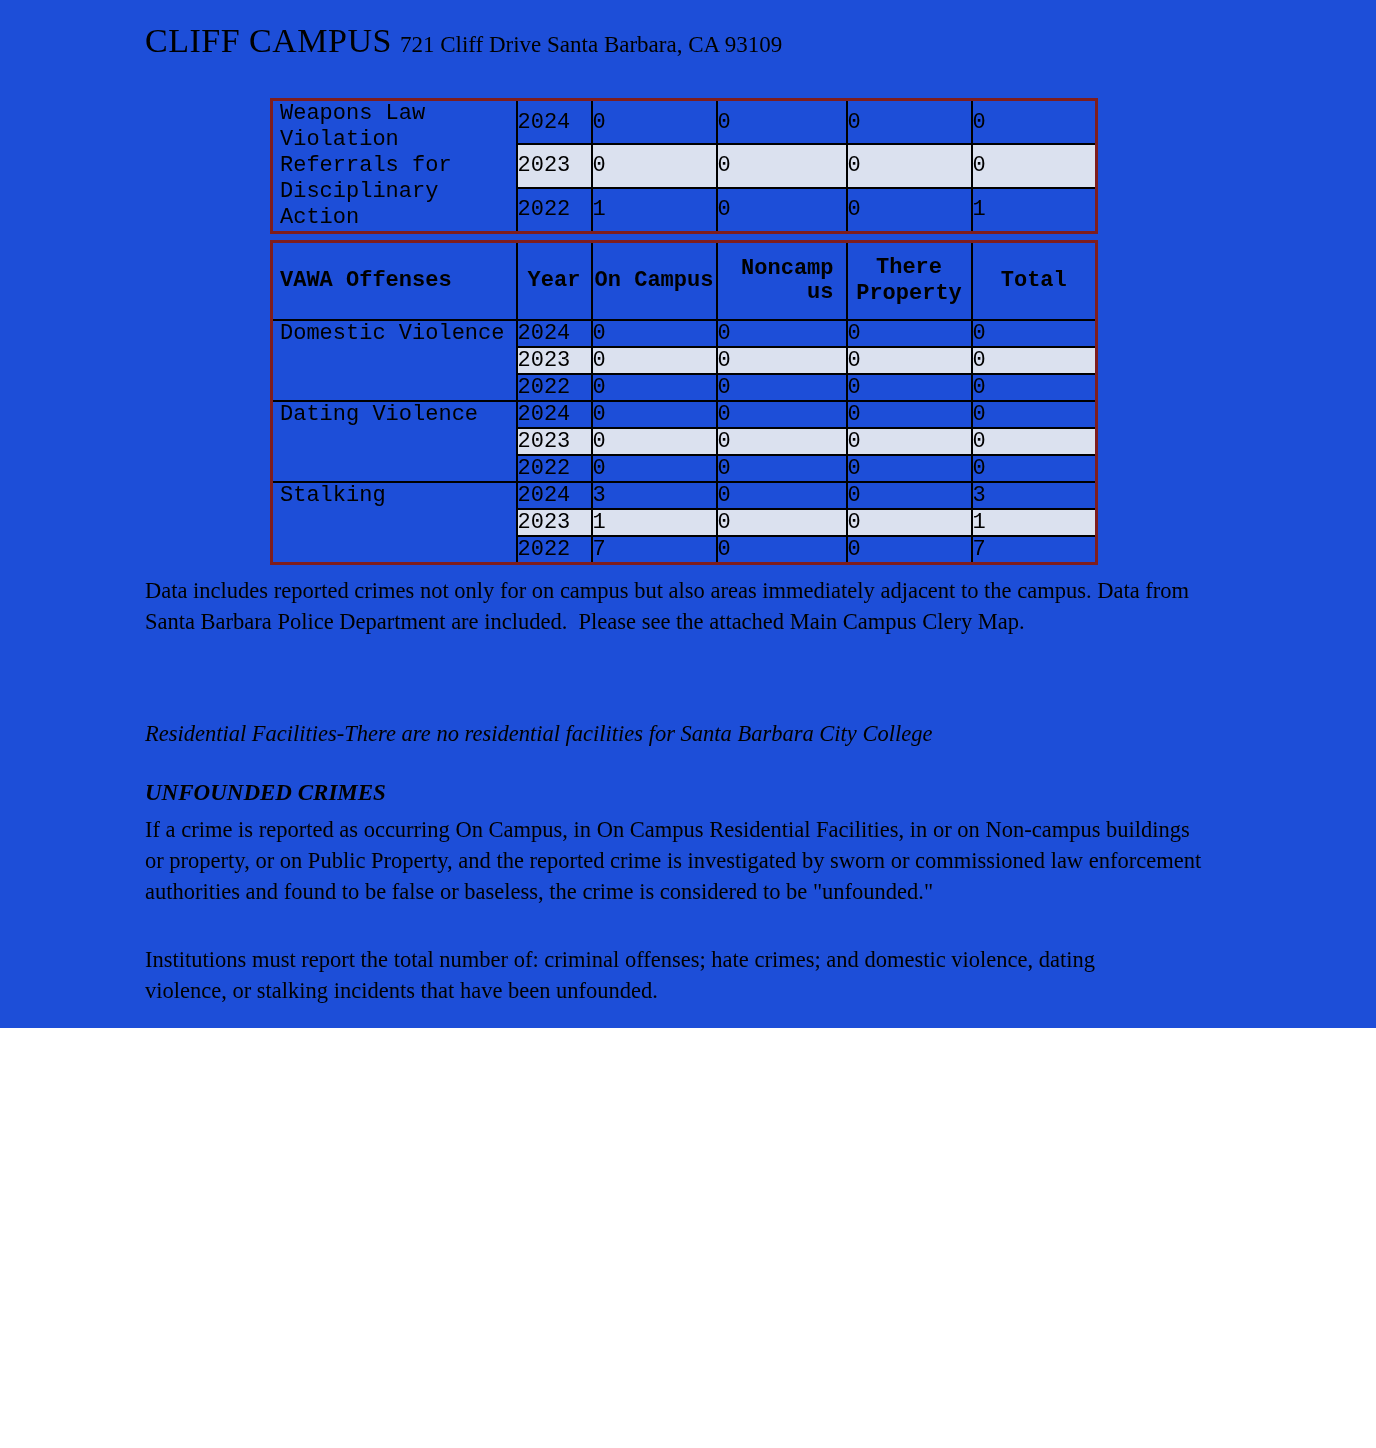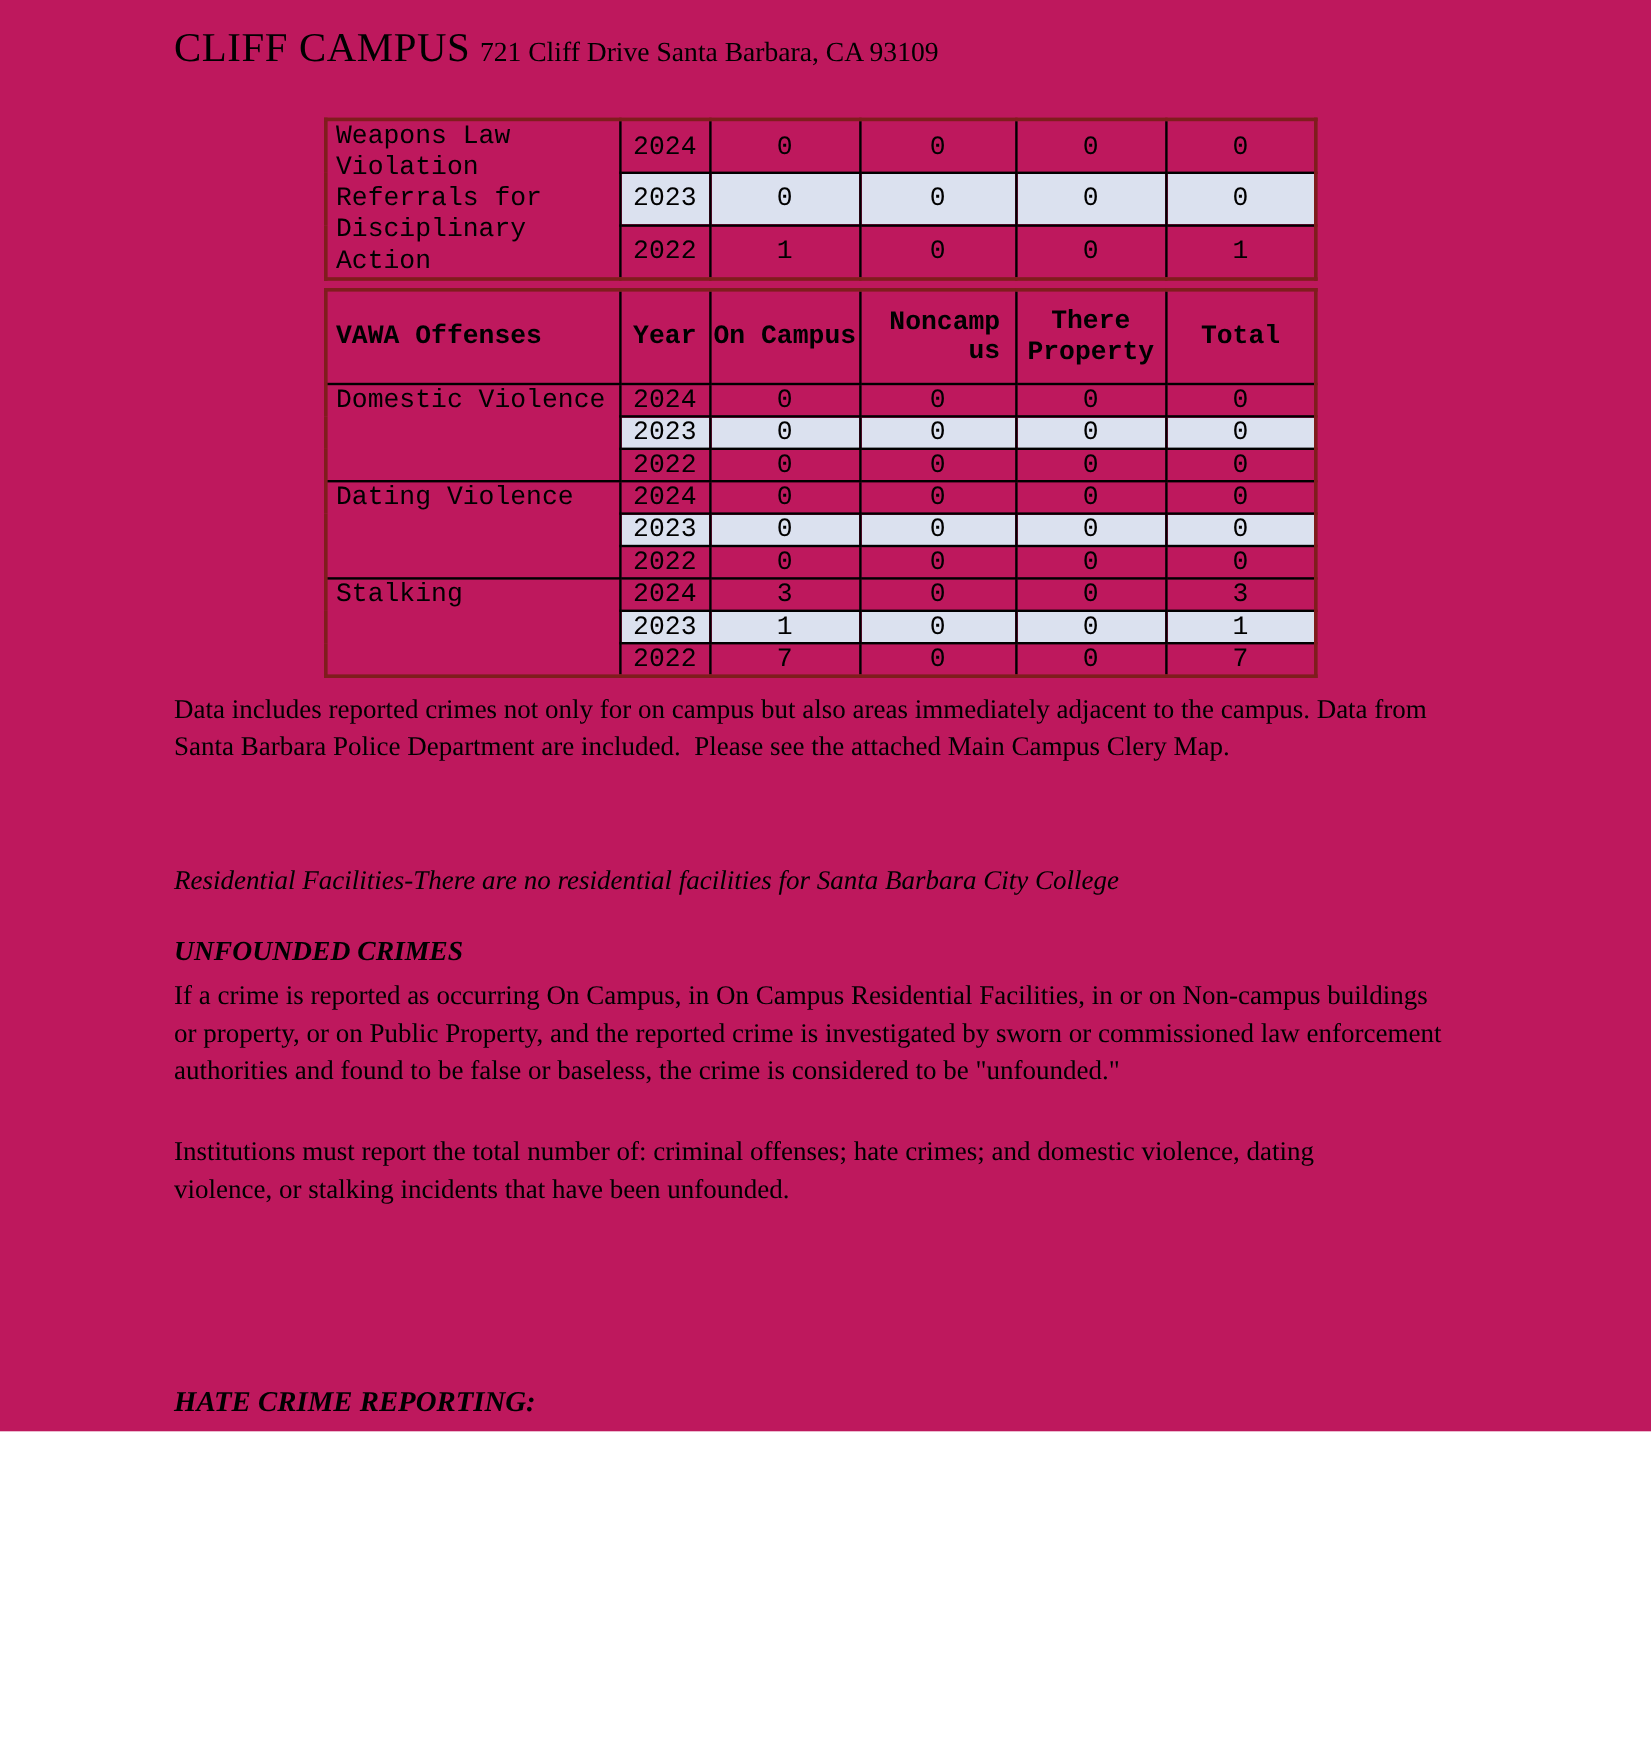--- a/index.html
+++ b/index.html
@@ -1,20 +1,20 @@
 <!DOCTYPE html>
 <html style="--shaded: #dbe1ef;"><head>
 <meta charset="utf-8">
 <style>
   html, body { margin: 0; padding: 0; background: #fff; }
   .page {
     position: relative;
     width: 1376px;
-    height: 1193px;
-    background: #be185d;
+    height: 1028px;
+    background: #1d4ed8;
     font-family: "Liberation Serif", serif;
     color: #000000;
     overflow: hidden;
   }
   .title-line { position: absolute; left: 145px; top: 22px; white-space: nowrap; }
   .campus-name { font-size: 34px; letter-spacing: 0.5px; }
   .campus-address { font-size: 23px; margin-left: 8px; }
 
   table.tbl {
     position: absolute;
@@ -24,21 +24,21 @@
     table-layout: fixed;
     font-family: Liberation Mono, monospace;
   }
   .tbl td, .tbl th { border: 2px solid #000; padding: 0; overflow: hidden; }
   .tbl .lbl {
     text-align: left;
     vertical-align: top;
     padding: 0 7px;
     line-height: 26px;
   }
-  .tbl .yr, .tbl .val { text-align: center; vertical-align: middle; }
+  .tbl .yr, .tbl .val { vertical-align: middle; }
   .weapons tr { height: 26px; }
   .vawa tr { height: 25px; }
   .vawa tr.hdr { height: 78px; }
   .vawa th {
     font-weight: bold;
     text-align: center;
     vertical-align: middle;
     line-height: 26px;
   }
   .vawa th.lbl-h { text-align: left; padding: 0 7px; }

